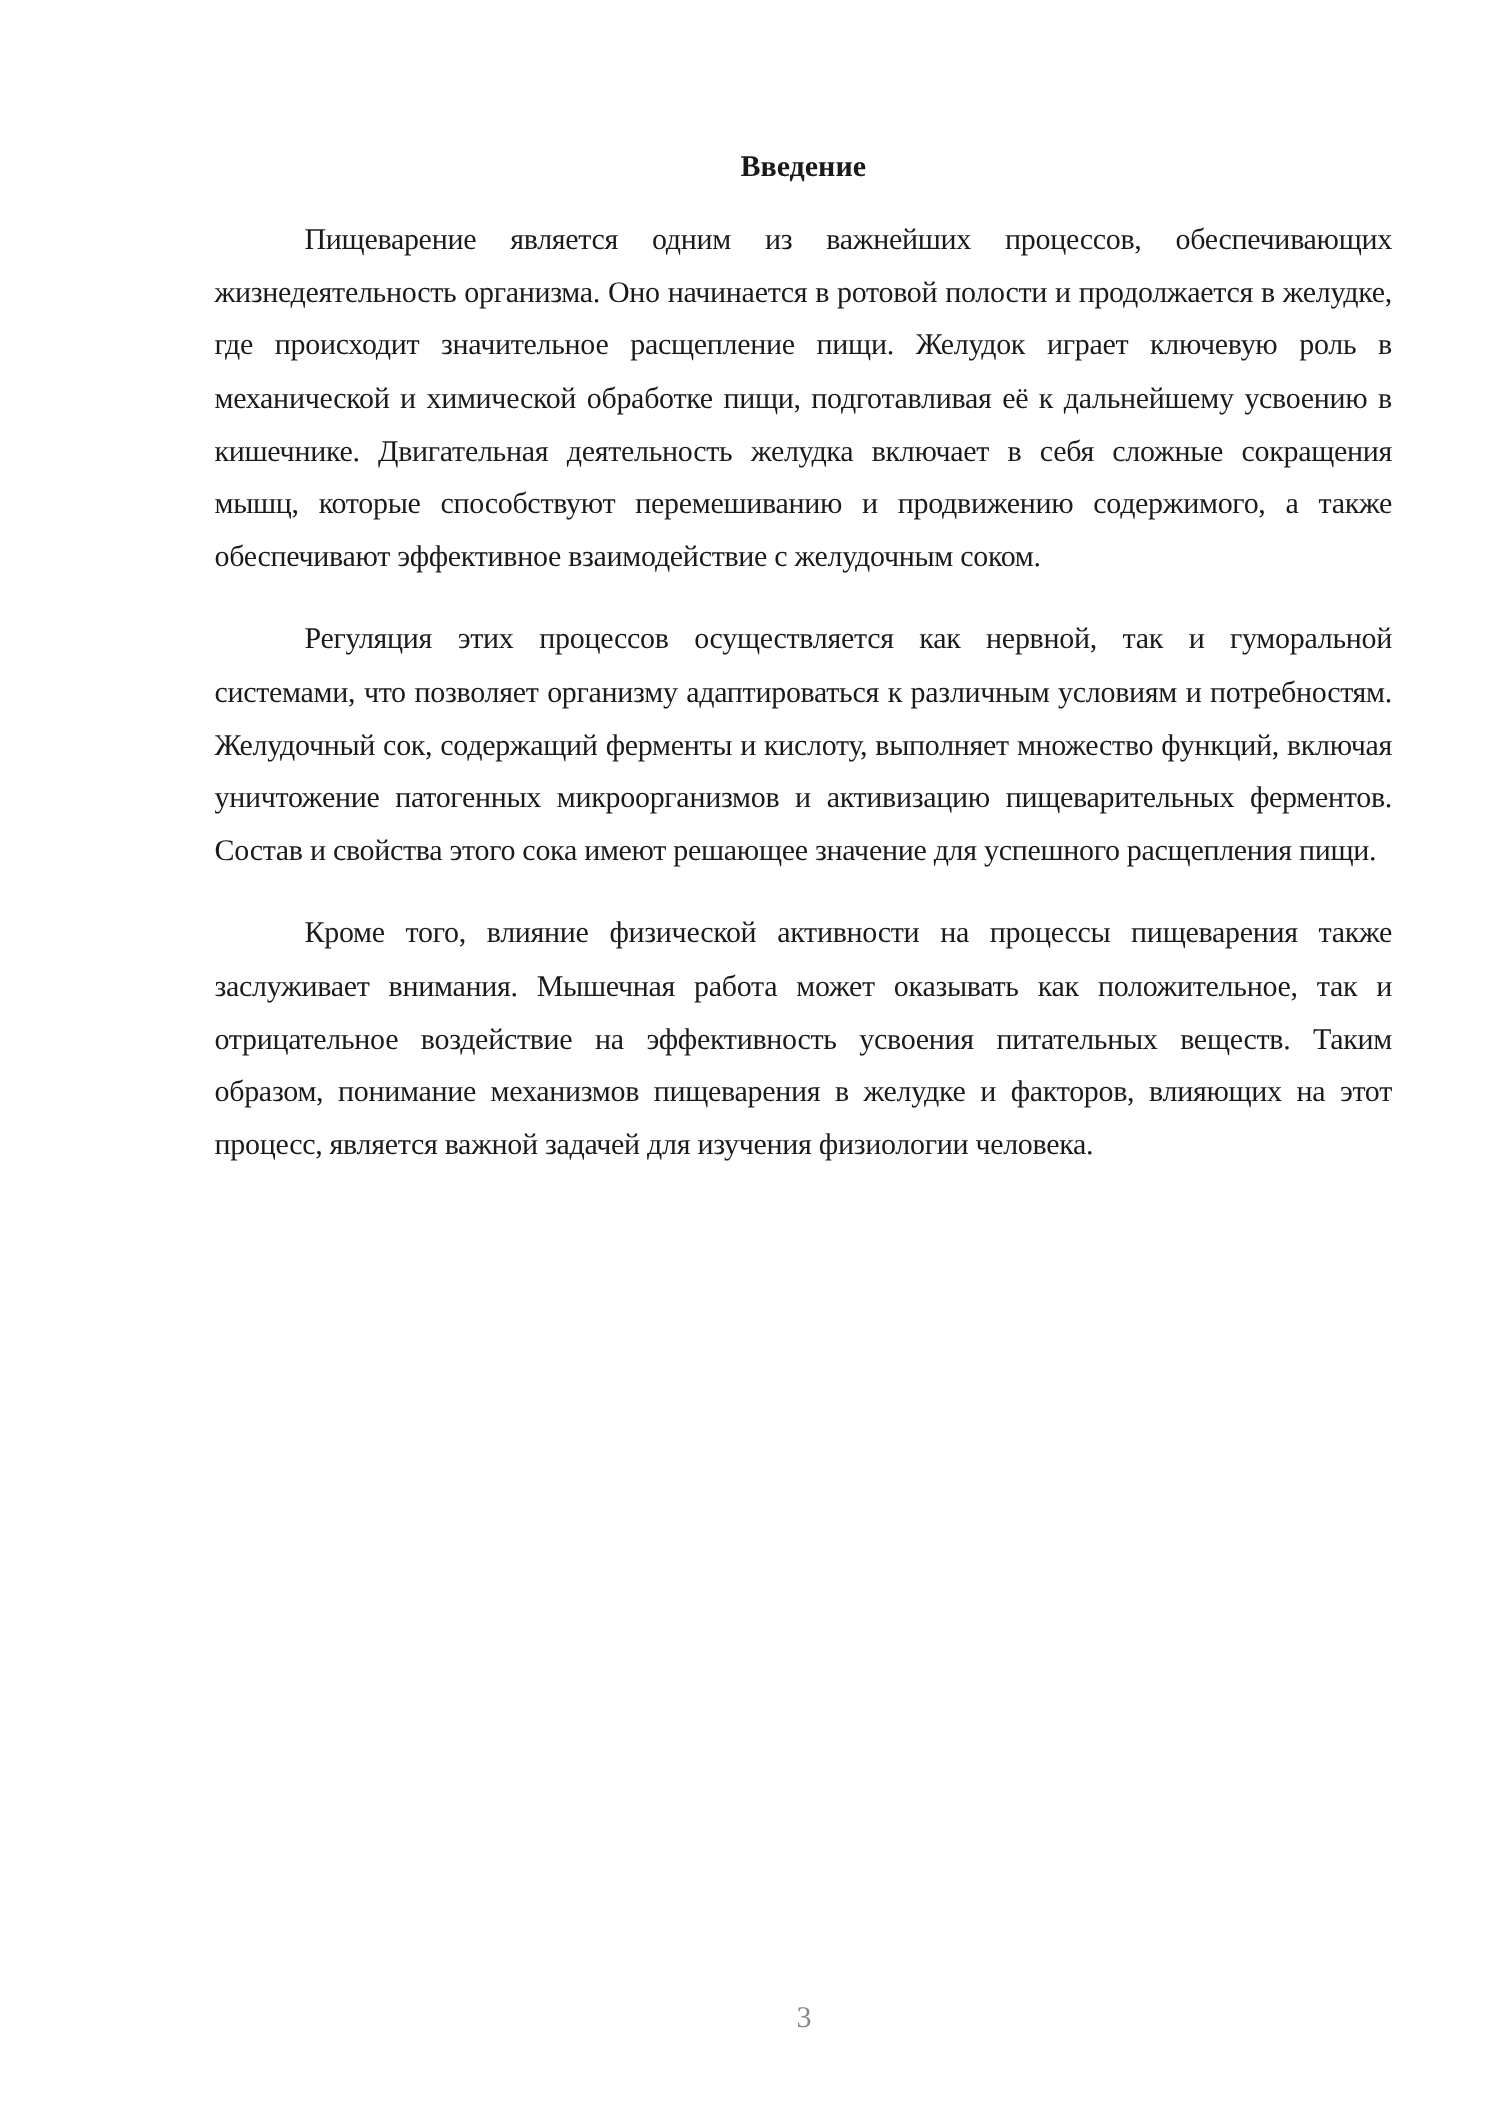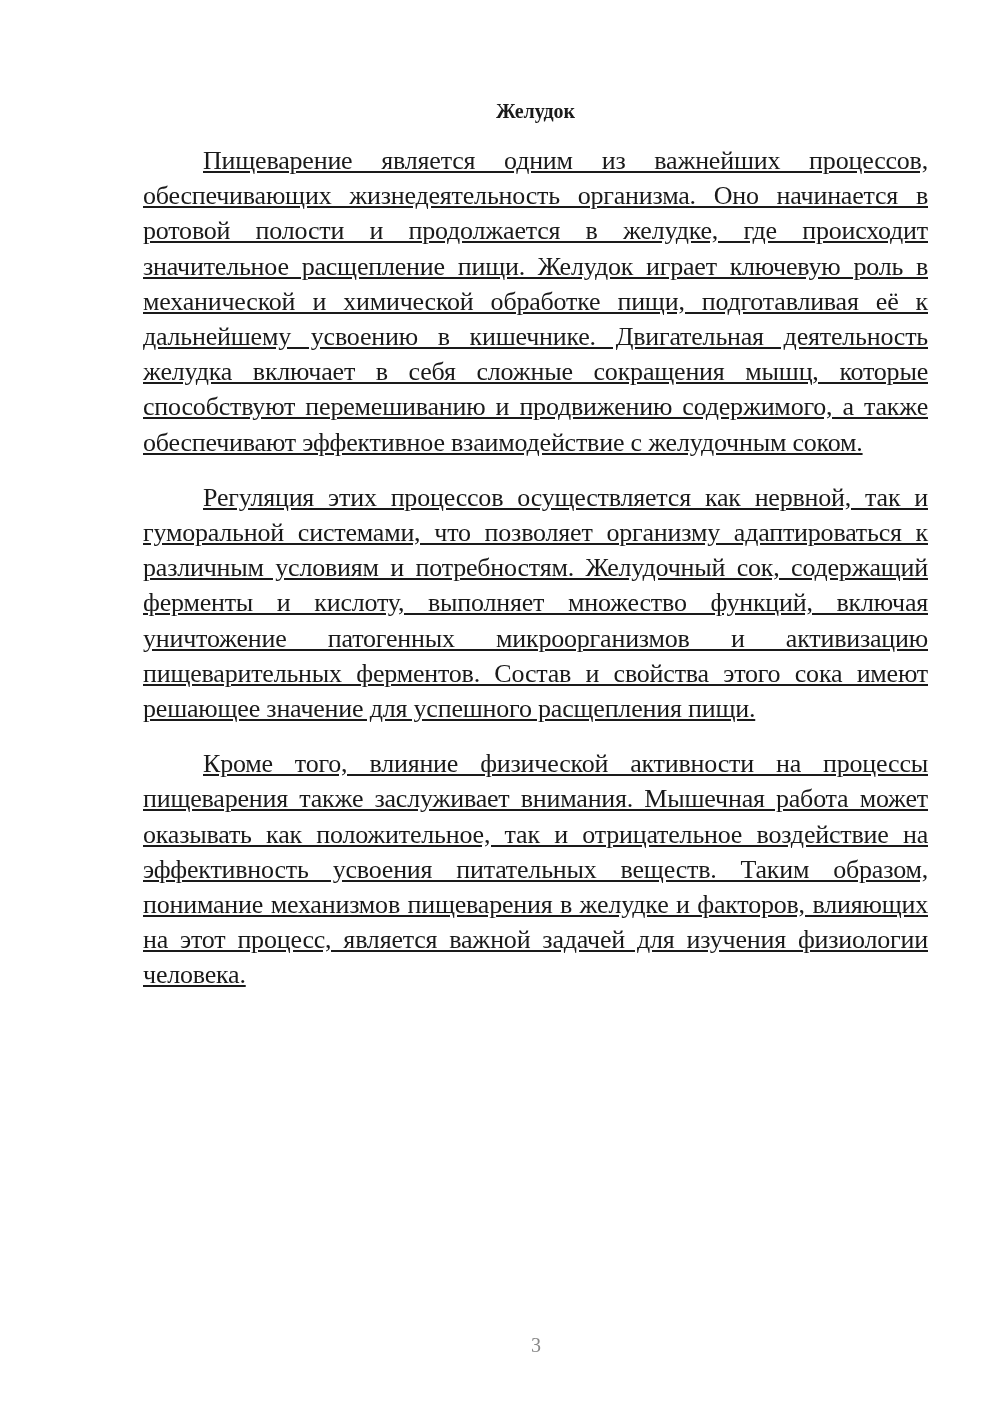--- a/index.html
+++ b/index.html
@@ -23,43 +23,42 @@
     }
     .heading {
       text-align: center;
       font-weight: bold;
       font-size: 20px;
       line-height: 32px;
       margin: 0 0 12px 0;
       padding-left: 0;
     }
     .para {
-      font-size: 26px;
+      font-size: 20px;
       line-height: 35.2px;
       text-align: justify;
       text-indent: 60px;
       margin: 16px 0 20px 0;
       letter-spacing: -0.2px;
-      text-decoration: underline;
     }
     .page-number {
       position: absolute;
       top: 1334px;
       left: 0;
       width: 1000px;
       padding-left: 72px;
       box-sizing: border-box;
       text-align: center;
       font-size: 20px;
       color: #888888;
     }
   </style>
 </head>
 <body>
 
 <div class="page">
-  <h1 class="heading">Желудок</h1>
+  <h1 class="heading">Введение</h1>
   <p class="para">Пищеварение является одним из важнейших процессов, обеспечивающих жизнедеятельность организма. Оно начинается в ротовой полости и продолжается в желудке, где происходит значительное расщепление пищи. Желудок играет ключевую роль в механической и химической обработке пищи, подготавливая её к дальнейшему усвоению в кишечнике. Двигательная деятельность желудка включает в себя сложные сокращения мышц, которые способствуют перемешиванию и продвижению содержимого, а также обеспечивают эффективное взаимодействие с желудочным соком.</p>
   <p class="para">Регуляция этих процессов осуществляется как нервной, так и гуморальной системами, что позволяет организму адаптироваться к различным условиям и потребностям. Желудочный сок, содержащий ферменты и кислоту, выполняет множество функций, включая уничтожение патогенных микроорганизмов и активизацию пищеварительных ферментов. Состав и свойства этого сока имеют решающее значение для успешного расщепления пищи.</p>
   <p class="para">Кроме того, влияние физической активности на процессы пищеварения также заслуживает внимания. Мышечная работа может оказывать как положительное, так и отрицательное воздействие на эффективность усвоения питательных веществ. Таким образом, понимание механизмов пищеварения в желудке и факторов, влияющих на этот процесс, является важной задачей для изучения физиологии человека.</p>
 </div>
 
 <div class="page-number">3</div>
 
 </body></html>

